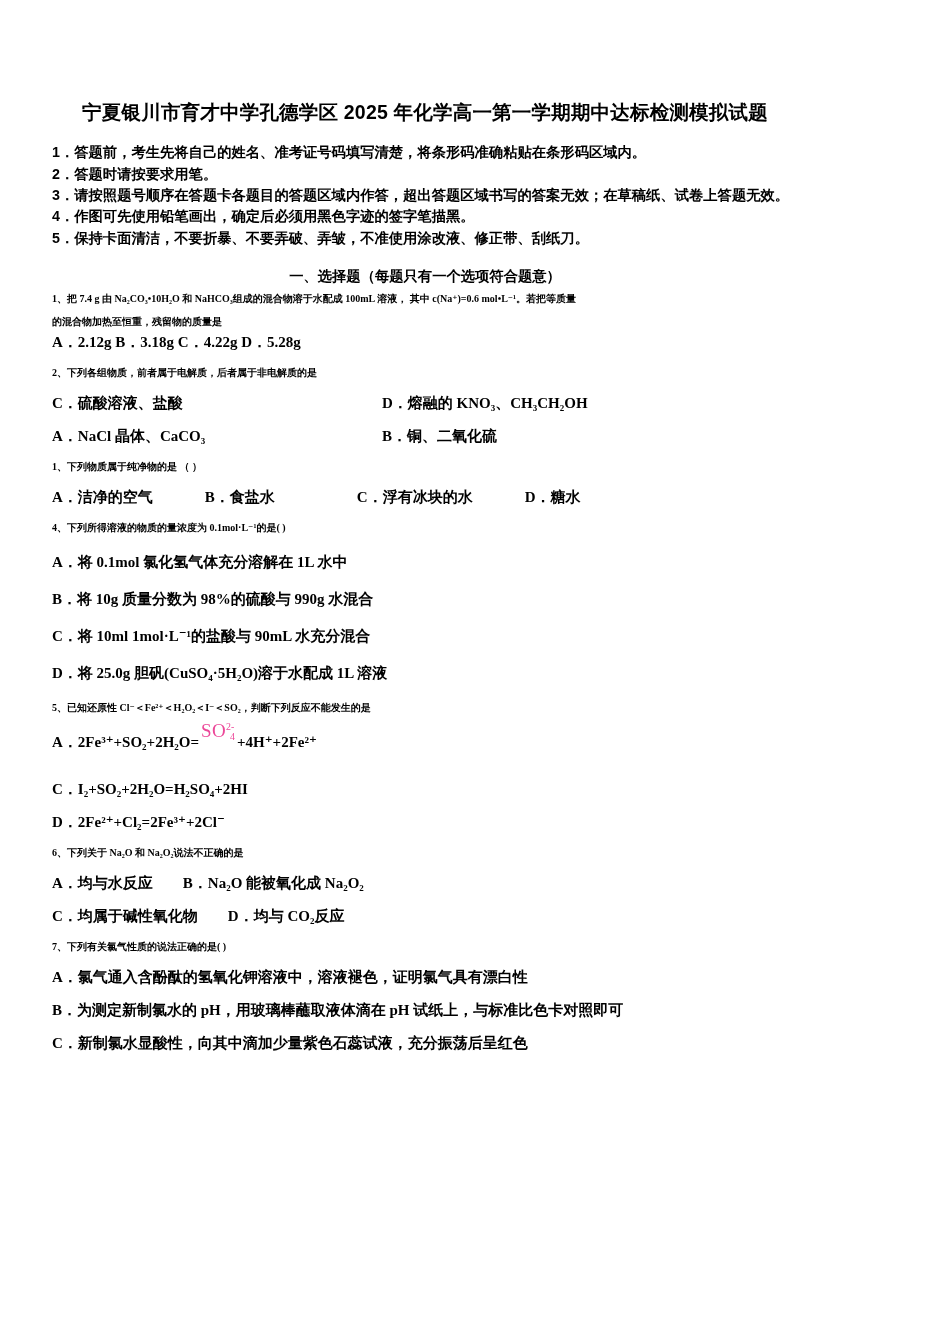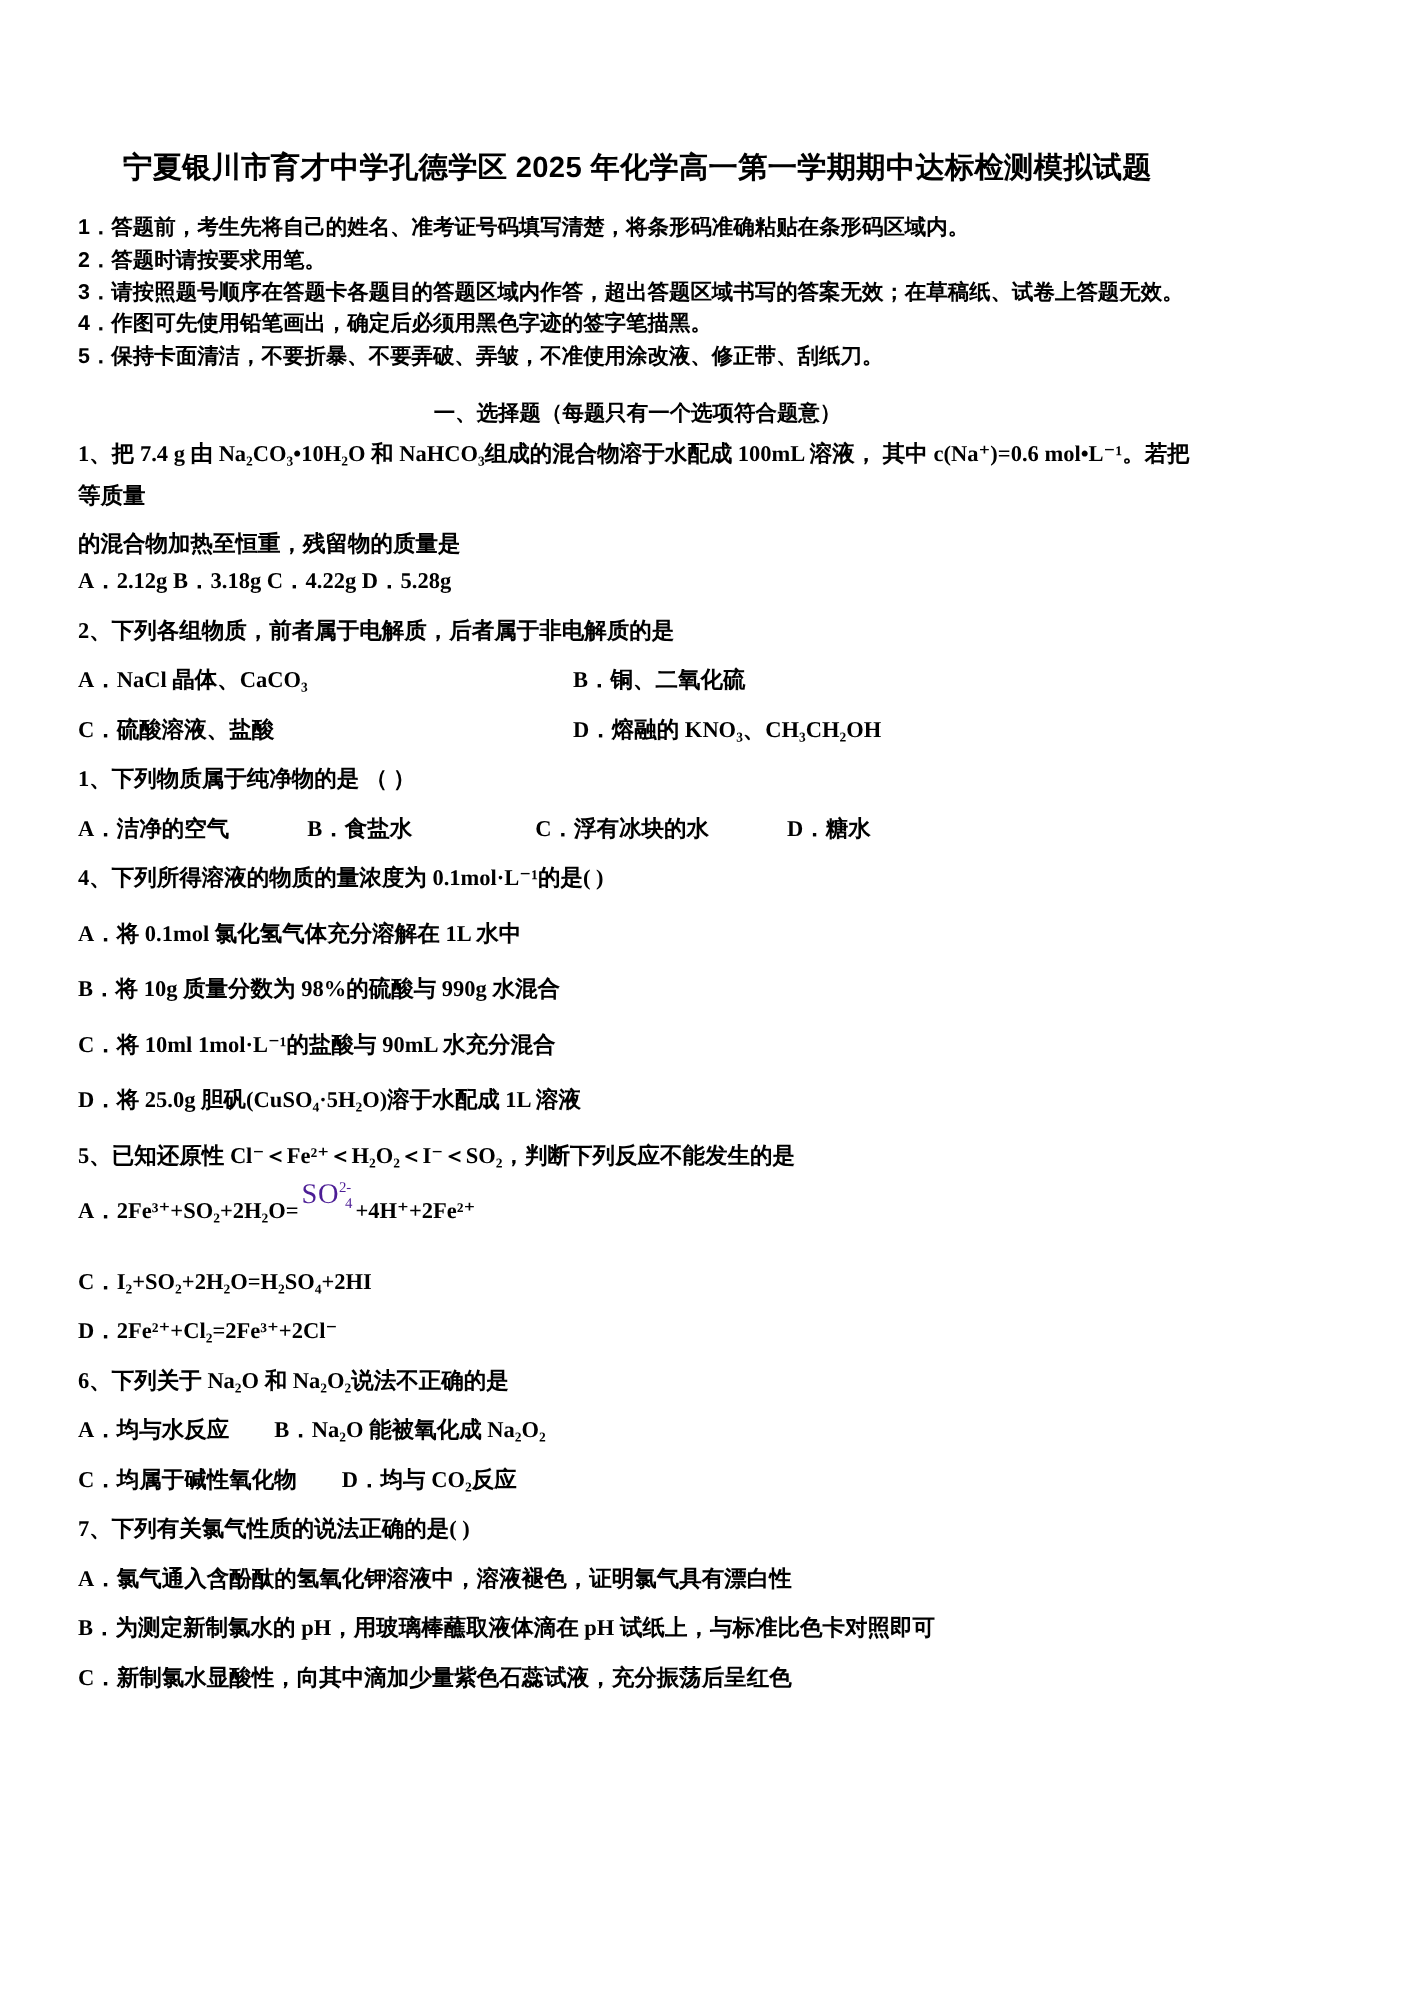--- a/index.html
+++ b/index.html
@@ -58,21 +58,21 @@
     margin-bottom: 7px;
     font-family: "Liberation Sans", "DejaVu Sans", sans-serif;
     font-weight: bold;
     font-size: 14.3px;
     line-height: 1.0;
     text-align: center;
   }
 
   
   .q-stem {
-    font-size: 15px;
+    font-size: 10px;
     line-height: 1.0;
     margin: 0 0 10px 0;
     font-weight: bold;
   }
   .q-stem.wrap {
     line-height: 1.85;
     margin-bottom: 4px;
   }
   .opt-line {
     font-size: 15px;
@@ -92,21 +92,21 @@
   .gap-md { display:inline-block; width: 30px; }
   .gap-lg { display:inline-block; width: 52px; }
   .mb18 { margin-bottom: 18px; }
   .mb22 { margin-bottom: 22px; }
 
   
   .eqimg {
     font-family: "Liberation Serif", "DejaVu Serif", serif;
     font-weight: normal;
     font-size: 19px;
-    color: #4c1d95;
+    color: #ec4899;
     position: relative;
     top: -10px;
     margin: 0 2px;
     letter-spacing: 0.3px;
   }
   .eqimg .chg {
     font-size: 0.52em;
     vertical-align: 0.75em;
     letter-spacing: 0;
   }
@@ -133,22 +133,22 @@
     <p class="notice-line">5．保持卡面清洁，不要折暴、不要弄破、弄皱，不准使用涂改液、修正带、刮纸刀。</p>
   </div>
 
   <p class="section-head">一、选择题（每题只有一个选项符合题意）</p>
 
   <p class="q-stem wrap">1、把 7.4 g 由 Na₂CO₃•10H₂O 和 NaHCO₃组成的混合物溶于水配成 100mL 溶液， 其中 c(Na⁺)=0.6 mol•L⁻¹。若把等质量</p>
   <p class="q-stem wrap mb18">的混合物加热至恒重，残留物的质量是</p>
   <p class="opt-line mb18">A．2.12g   B．3.18g   C．4.22g   D．5.28g</p>
 
   <p class="q-stem mb18">2、下列各组物质，前者属于电解质，后者属于非电解质的是</p>
+  <p class="opt-line two-col mb18"><span class="col-a">C．硫酸溶液、盐酸</span><span>D．熔融的 KNO₃、CH₃CH₂OH</span></p>
   <p class="opt-line two-col mb18"><span class="col-a">A．NaCl 晶体、CaCO₃</span><span>B．铜、二氧化硫</span></p>
-  <p class="opt-line two-col mb18"><span class="col-a">C．硫酸溶液、盐酸</span><span>D．熔融的 KNO₃、CH₃CH₂OH</span></p>
 
   <p class="q-stem mb18">1、下列物质属于纯净物的是 （ ）</p>
   <p class="opt-line mb18"><span>A．洁净的空气</span><span class="gap-lg"></span><span>B．食盐水</span><span class="gap-lg"></span><span class="gap-md"></span><span>C．浮有冰块的水</span><span class="gap-lg"></span><span>D．糖水</span></p>
 
   <p class="q-stem mb22">4、下列所得溶液的物质的量浓度为 0.1mol·L⁻¹的是(        )</p>
   <p class="opt-line mb22">A．将 0.1mol 氯化氢气体充分溶解在 1L 水中</p>
   <p class="opt-line mb22">B．将 10g 质量分数为 98%的硫酸与 990g 水混合</p>
   <p class="opt-line mb22">C．将 10ml  1mol·L⁻¹的盐酸与 90mL 水充分混合</p>
   <p class="opt-line mb22">D．将 25.0g 胆矾(CuSO₄·5H₂O)溶于水配成 1L 溶液</p>
 

